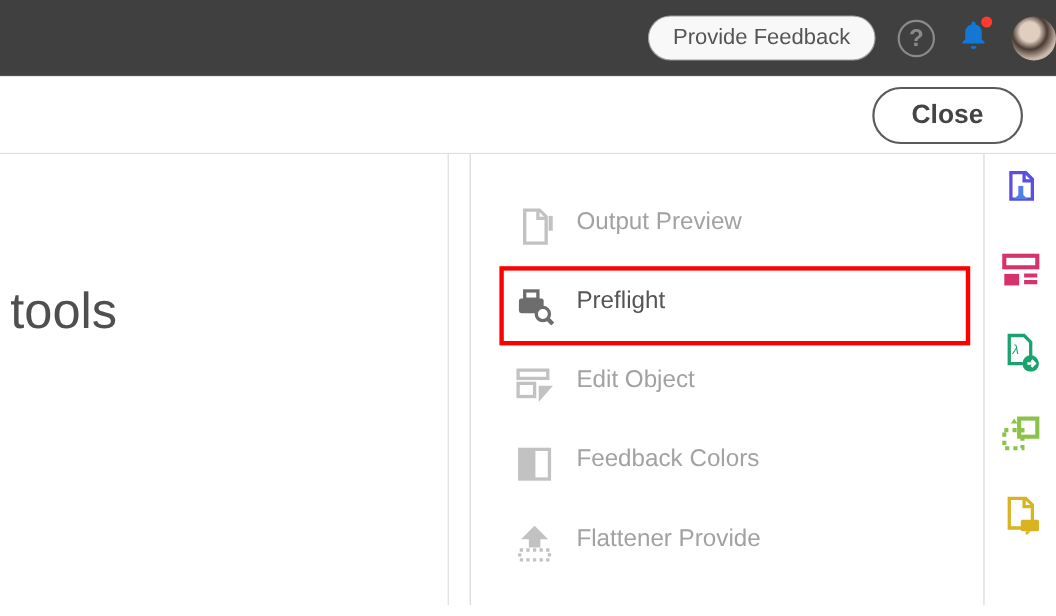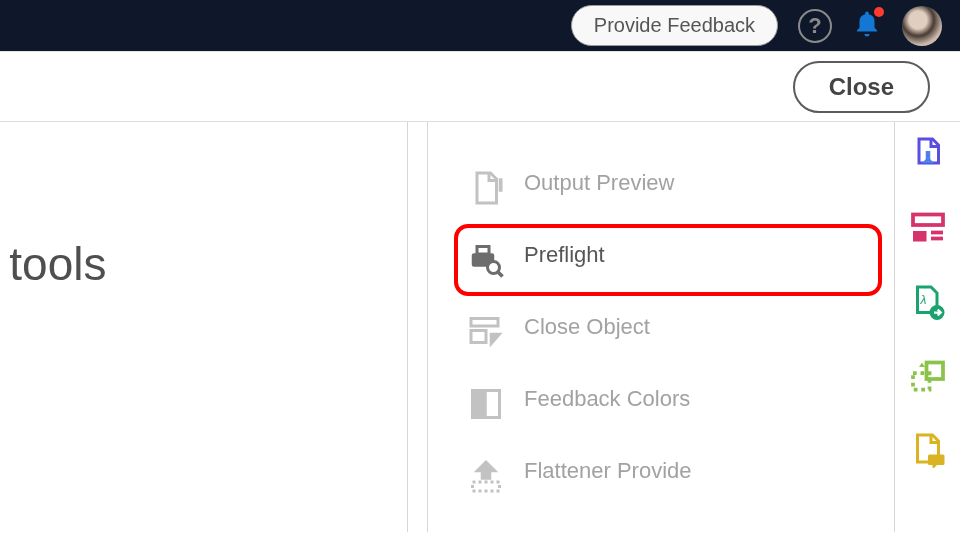--- a/index.html
+++ b/index.html
@@ -4,26 +4,26 @@
   <style>
     * { box-sizing: border-box; margin: 0; padding: 0; }
     body {
       width: 960px;
       height: 560px;
       overflow: hidden;
       font-family: -apple-system, BlinkMacSystemFont, "Segoe UI", Arial, sans-serif;
       background: #ffffff;
     }
     .topbar {
-      height: 52px;
-      background: #0f172a;
+      height: 70px;
+      background: #404040;
       display: flex;
       align-items: center;
       justify-content: flex-end;
-      padding-right: 18px;
+      padding-right: 0;
       gap: 20px;
       border-bottom: 1px solid #e4e4e4;
     }
     .feedback-btn {
       background: #f8f8f8;
       border: 1.5px solid #9a9a9a;
       border-radius: 22px;
       padding: 8px 22px;
       font-size: 20px;
       color: #555;
@@ -101,21 +101,20 @@
       gap: 20px;
       padding: 14px 10px;
       font-size: 22px;
       color: #a2a2a2;
       cursor: pointer;
       border: 4px solid transparent;
     }
     .tool-item.active {
       border-color: #ff0000;
       color: #555;
-      border-radius: 14px;
     }
     .tool-item.active .tool-icon { fill: #6d6d6d; stroke: #6d6d6d; }
     .tool-icon { width: 36px; height: 36px; fill: #c2c2c2; stroke: #c2c2c2; flex-shrink: 0; }
     .right-strip {
       width: 66px;
       border-left: 1px solid #d6d6d6;
       display: flex;
       flex-direction: column;
       align-items: center;
       padding-top: 14px;
@@ -168,21 +167,21 @@
       </svg>
       <span>Preflight</span>
     </div>
 
     <div class="tool-item">
       <svg class="tool-icon" viewBox="0 0 24 24">
         <rect x="2" y="3" width="18" height="5" fill="none" stroke-width="2"></rect>
         <rect x="2" y="11" width="10" height="8" fill="none" stroke-width="2"></rect>
         <path d="M15 21 L15 13 L22 13 Z"></path>
       </svg>
-      <span>Close Object</span>
+      <span>Edit Object</span>
     </div>
 
     <div class="tool-item">
       <svg class="tool-icon" viewBox="0 0 24 24">
         <rect x="3" y="3" width="18" height="18" fill="none" stroke-width="2"></rect>
         <rect x="3" y="3" width="9" height="18"></rect>
       </svg>
       <span>Feedback Colors</span>
     </div>
 

